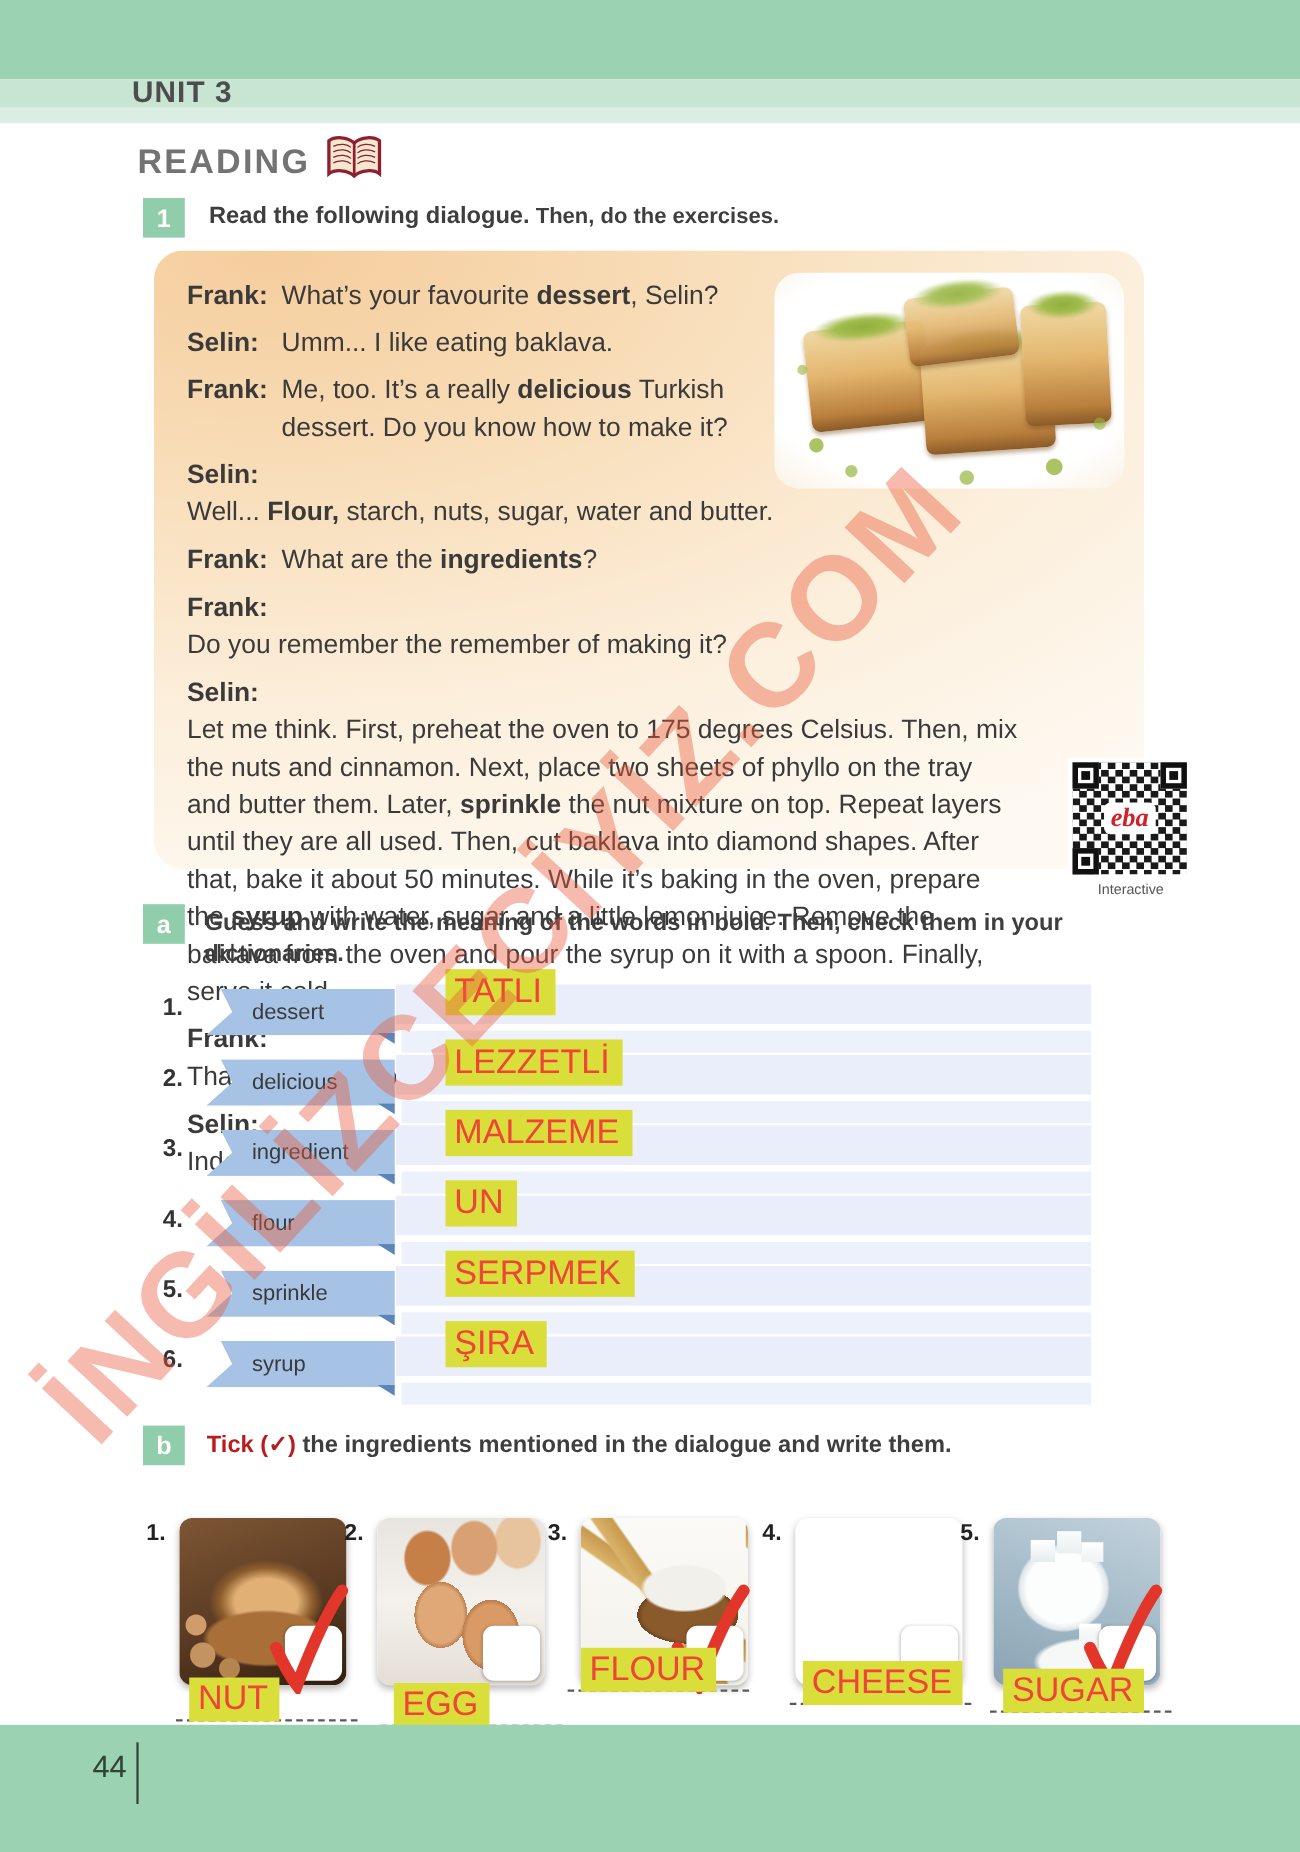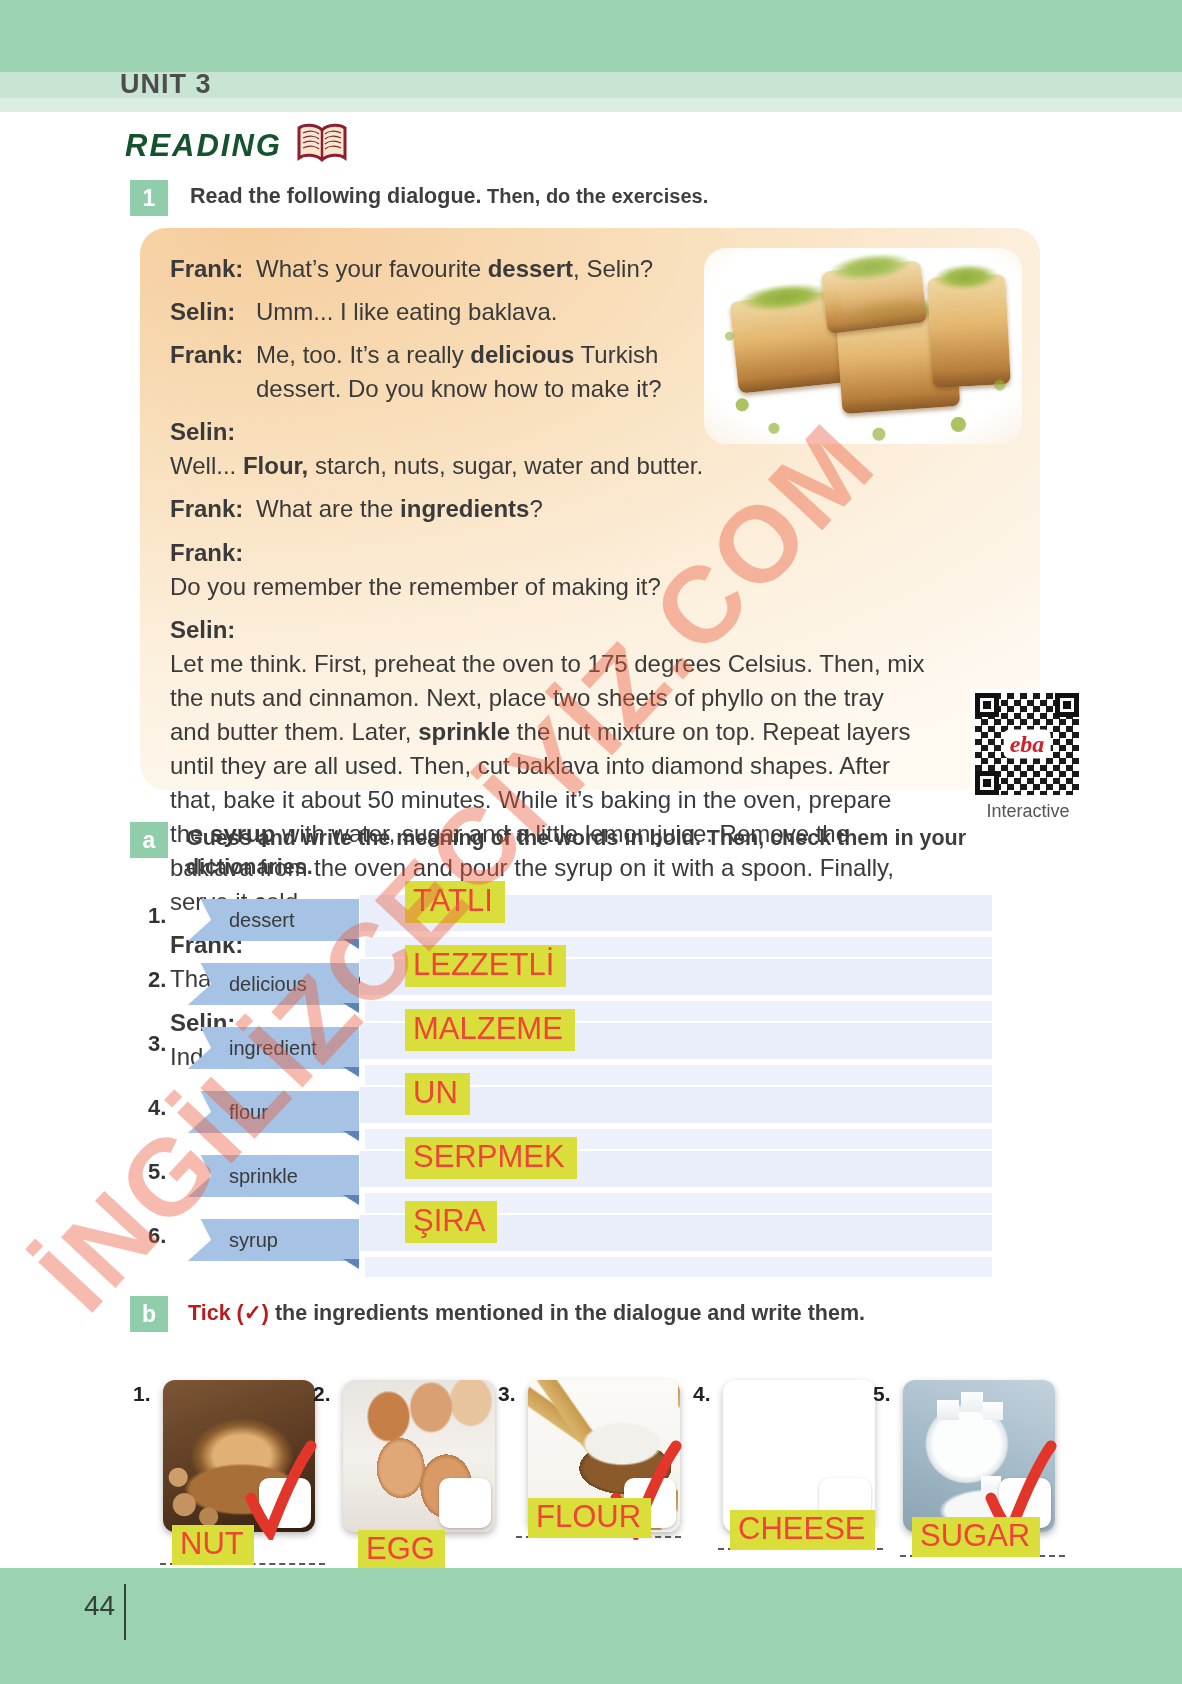--- a/index.html
+++ b/index.html
@@ -10,21 +10,21 @@
   .band-top{position:absolute;left:0;top:0;width:100%;height:72px;background:#9bd2b2;}
   .band-unit{position:absolute;left:0;top:72px;width:100%;height:26px;background:#c7e5d2;}
   .band-unit-label{position:absolute;left:120px;top:-3px;font-size:27px;font-weight:bold;color:#4d4d4d;letter-spacing:1px;}
   .band-unit2{position:absolute;left:0;top:98px;width:100%;height:14px;background:#dceee4;}
   .band-bottom{position:absolute;left:0;top:1568px;width:100%;height:116px;background:#9bd2b2;padding-left:32px;}
   .page-number{position:absolute;left:84px;top:22px;font-size:28px;color:#324237;}
   .page-number-rule{position:absolute;left:124px;top:16px;width:2px;height:56px;background:#324237;}
 
   
   .reading-head{position:absolute;left:125px;top:122px;display:flex;align-items:center;gap:14px;}
-  .reading-title{font-size:31px;font-weight:bold;font-style:italic;color:#14532d;letter-spacing:2px;}
+  .reading-title{font-size:31px;font-weight:bold;color:#737373;letter-spacing:2px;}
 
   
   .marker{position:relative;width:38px;height:36px;background:#8fcdab;display:flex;align-items:center;justify-content:center;
           color:#ffffff;font-weight:bold;font-size:23px;flex:0 0 auto;}
   .marker .arrow{position:absolute;right:-10px;top:8px;width:20px;height:20px;background:#c0e3cf;transform:rotate(45deg);z-index:-1;}
 
   .ex1-head{position:absolute;left:130px;top:180px;display:flex;align-items:flex-start;gap:22px;width:960px;}
   .ex1-title{font-size:21.5px;font-weight:bold;color:#3e3e3e;padding-top:4px;}
   .ex1-title .rest{font-size:20px;}
 
@@ -59,21 +59,21 @@
   
   .qr-wrap{position:absolute;left:975px;top:693px;width:106px;}
   .qr{position:relative;width:104px;height:102px;background:
       repeating-conic-gradient(#1a1a1a 0% 25%, #ffffff 0% 50%) 0 0/13px 13px;
       outline:4px solid #ffffff;}
   .qr .finder{position:absolute;width:24px;height:24px;border:5px solid #111;background:#fff;box-sizing:border-box;}
   .qr .finder::after{content:"";position:absolute;left:3px;top:3px;width:8px;height:8px;background:#111;}
   .qr .f1{left:0;top:0;} .qr .f2{right:0;top:0;} .qr .f3{left:0;bottom:0;}
   .qr .eba{position:absolute;left:50%;top:50%;transform:translate(-50%,-50%);background:#ffffff;border-radius:6px;
       padding:1px 6px;font-size:24px;font-weight:bold;font-style:italic;color:#d0202a;font-family:"Liberation Serif",serif;}
-  .qr-label{margin-top:6px;text-align:center;font-size:18px;color:#555555;}
+  .qr-label{margin-top:6px;text-align:center;font-size:13px;color:#555555;}
 
   
   .ex-a-head{position:absolute;left:130px;top:822px;display:flex;gap:18px;width:950px;}
   .ex-a-instruction{font-size:21.5px;font-weight:bold;color:#3e3e3e;width:880px;line-height:1.35;padding-top:2px;}
 
   .word-list{position:absolute;left:0;top:895px;width:1182px;}
   .word-item{position:relative;height:64px;width:100%;}
   .word-item .num{position:absolute;left:148px;top:8px;font-size:22px;font-weight:bold;color:#333333;}
   .word-item .bar1{position:absolute;left:360px;top:0;width:632px;height:36px;background:#e9eefa;}
   .word-item .bar2{position:absolute;left:365px;top:42px;width:627px;height:20px;background:#edf1fb;}

